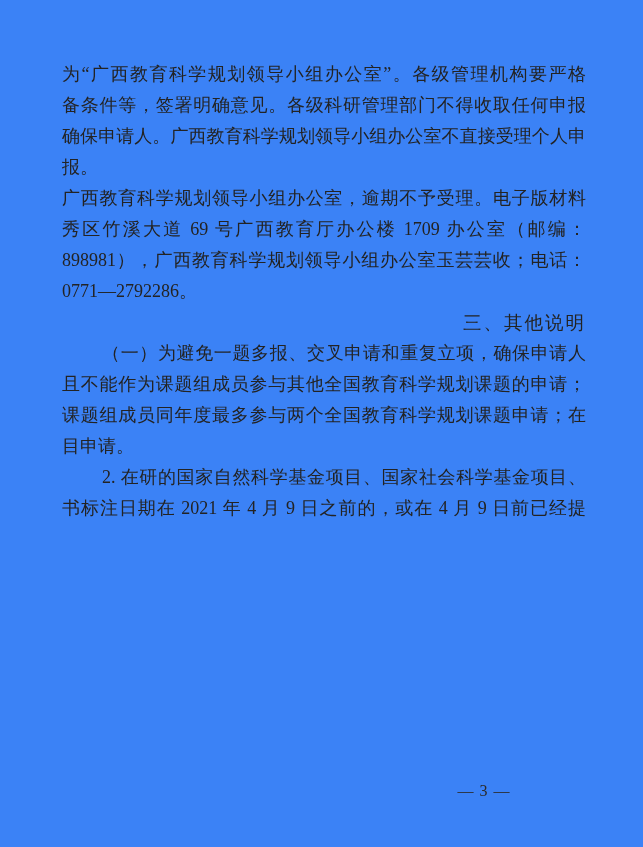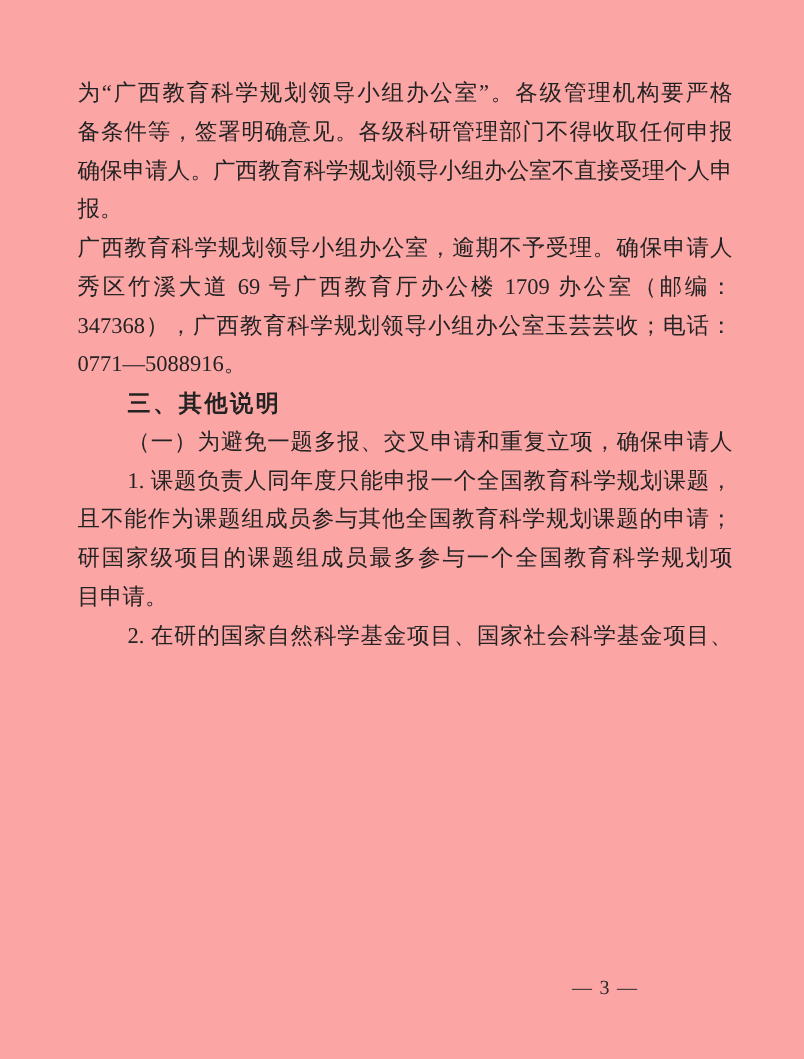--- a/index.html
+++ b/index.html
@@ -14,21 +14,21 @@
     overflow: hidden;
     font-family: "Liberation Serif", "DejaVu Serif", serif;
     color: #232323;
   }
   .page {
     position: absolute;
     left: 0;
     top: 0;
     width: 643px;
     height: 847px;
-    background: #fca5a5;
+    background: #3b82f6;
   }
   .textblock {
     position: absolute;
     left: 62px;
     top: 59px;
     width: 524px;
   }
   .line {
     height: 31px;
     line-height: 31px;
@@ -41,23 +41,24 @@
     white-space: normal;
     text-align: justify;
     text-align-last: justify;
     text-justify: inter-character;
   }
   .line.ind {
     text-indent: 40px;
   }
   .line.heading {
     font-family: "Liberation Sans", "DejaVu Sans", sans-serif;
-    font-weight: bold;
+    font-weight: normal;
     font-size: 18.5px;
     letter-spacing: 2px;
+    text-align: right;
   }
   .footer {
     position: absolute;
     top: 775px;
     left: 438px;
     width: 92px;
     height: 31px;
     line-height: 31px;
     font-size: 16px;
     text-align: center;
@@ -67,27 +68,27 @@
 </style>
 </head>
 <body>
 
 <div class="page">
   <div class="textblock">
     <div class="line j">为“广西教育科学规划领导小组办公室”。各级管理机构要严格</div>
     <div class="line j">备条件等，签署明确意见。各级科研管理部门不得收取任何申报</div>
     <div class="line j">确保申请人。广西教育科学规划领导小组办公室不直接受理个人申</div>
     <div class="line">报。</div>
-    <div class="line j">广西教育科学规划领导小组办公室，逾期不予受理。确保申请人</div>
+    <div class="line j">广西教育科学规划领导小组办公室，逾期不予受理。电子版材料</div>
     <div class="line j">秀区竹溪大道 69 号广西教育厅办公楼 1709 办公室（邮编：</div>
-    <div class="line j">347368），广西教育科学规划领导小组办公室玉芸芸收；电话：</div>
-    <div class="line">0771—5088916。</div>
+    <div class="line j">898981），广西教育科学规划领导小组办公室玉芸芸收；电话：</div>
+    <div class="line">0771—2792286。</div>
     <div class="line heading ind">三、其他说明</div>
     <div class="line j ind">（一）为避免一题多报、交叉申请和重复立项，确保申请人</div>
-    <div class="line j ind">1. 课题负责人同年度只能申报一个全国教育科学规划课题，</div>
     <div class="line j">且不能作为课题组成员参与其他全国教育科学规划课题的申请；</div>
-    <div class="line j">研国家级项目的课题组成员最多参与一个全国教育科学规划项</div>
+    <div class="line j">课题组成员同年度最多参与两个全国教育科学规划课题申请；在</div>
     <div class="line">目申请。</div>
     <div class="line j ind">2. 在研的国家自然科学基金项目、国家社会科学基金项目、</div>
+    <div class="line j">书标注日期在 2021 年 4 月 9 日之前的，或在 4 月 9 日前已经提</div>
   </div>
 
   <div class="footer">— 3 —</div>
 </div>
 
 </body></html>

